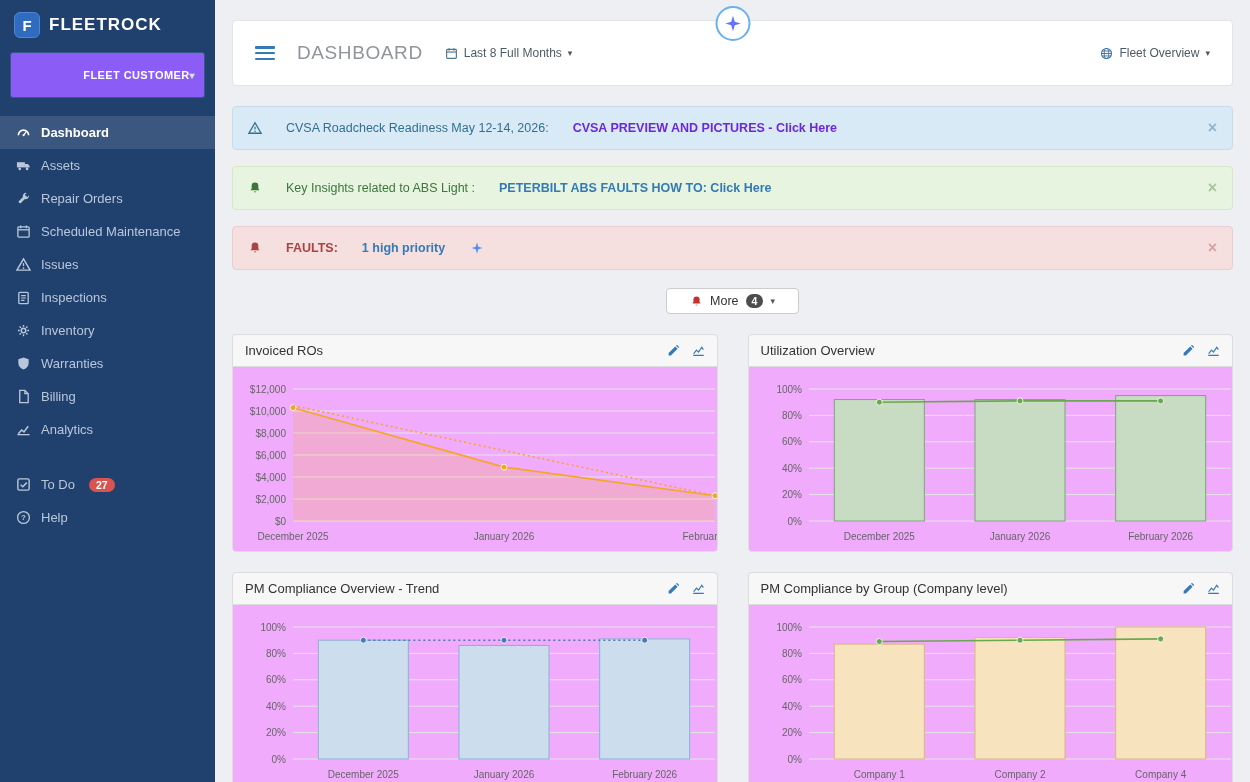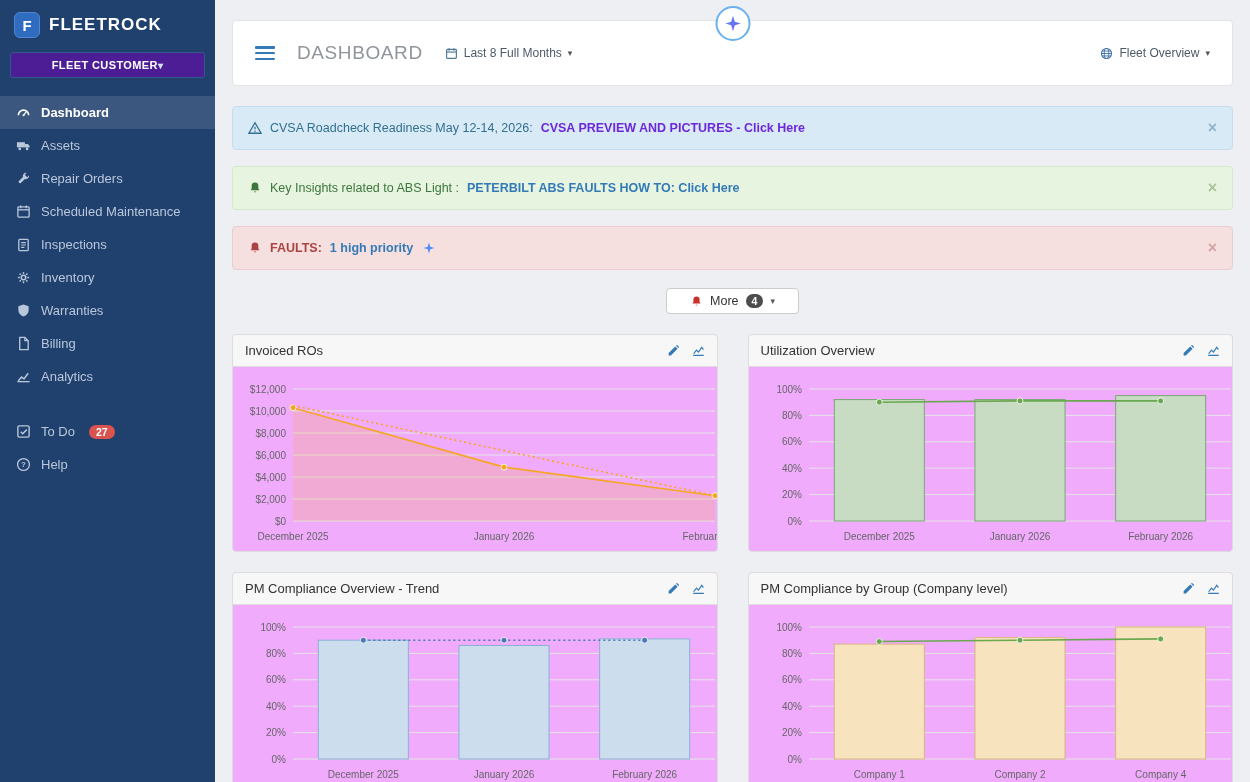--- a/index.html
+++ b/index.html
@@ -4,21 +4,21 @@
 <style>
   * { margin:0; padding:0; box-sizing:border-box; }
   html,body { width:1250px; height:782px; overflow:hidden; font-family:"Liberation Sans", sans-serif; background:#edeff2; }
   .app { display:flex; width:1250px; height:782px; }
 
   
   .sidebar { width:215px; flex:0 0 215px; background:#20406e; color:#b9c7da; height:100%; }
   .logo-row { display:flex; align-items:center; gap:9px; padding:12px 14px 10px; cursor:pointer; }
   .logo-mark { width:26px; height:26px; border-radius:6px; background:#2f6bbf; color:#fff; font-weight:bold; font-size:15px; display:flex; align-items:center; justify-content:center; border:1px solid #4d86d4; }
   .logo-text { color:#fff; font-size:17px; font-weight:bold; letter-spacing:1px; }
-  .customer-dd { display:flex; align-items:center; justify-content:center; width:calc(100% - 20px); margin:4px 10px 0; background:#4c1d95; border:1px solid #35588a; color:#fff; font-size:11px; font-weight:bold; letter-spacing:.4px; padding:6px 9px; border-radius:3px; cursor:pointer; font-family:inherit; }
+  .customer-dd { display:flex; align-items:center; justify-content:flex-end; width:calc(100% - 20px); margin:4px 10px 0; background:#8b5cf6; border:1px solid #35588a; color:#fff; font-size:11px; font-weight:bold; letter-spacing:.4px; padding:16px 9px; border-radius:3px; cursor:pointer; font-family:inherit; }
   .customer-dd .caret { font-size:10px; color:#d7e2ef; }
   .nav { margin-top:18px; list-style:none; }
   .nav li { display:flex; align-items:center; gap:10px; padding:9px 16px; font-size:13px; cursor:pointer; color:#b9c7da; }
   .nav li .icn { width:15px; height:15px; flex:0 0 15px; display:flex; align-items:center; }
   .nav li .icn svg { width:15px; height:15px; display:block; }
   .nav li.active { background:rgba(255,255,255,.12); color:#fff; font-weight:bold; }
   .nav.bottom { margin-top:22px; }
   .badge-red { background:#d9534f; color:#fff; border-radius:9px; padding:1px 7px; font-size:10.5px; font-weight:bold; margin-left:4px; }
 
   
@@ -31,21 +31,21 @@
   .hamb { width:20px; height:14px; display:flex; flex-direction:column; justify-content:space-between; cursor:pointer; background:none; border:none; }
   .hamb i { display:block; height:2.5px; background:#337ab7; border-radius:1px; }
   .page-title { color:#8f959b; font-size:19px; letter-spacing:.6px; }
   .selector { display:flex; align-items:center; gap:6px; font-size:12px; color:#4d5a66; cursor:pointer; }
   .selector svg { width:13px; height:13px; color:#4d7894; }
   .caret-sm { font-size:9px; color:#555; }
   .scope { margin-left:auto; }
   .scope svg { color:#3b6ea5; }
 
   
-  .alert { margin-top:16px; height:44px; display:flex; align-items:center; gap:8px; padding:0 15px; border-radius:4px; border:1px solid; font-size:12.5px; }
+  .alert { margin-top:16px; height:44px; display:flex; align-items:center; gap:24px; padding:0 15px; border-radius:4px; border:1px solid; font-size:12.5px; }
   .alert:first-of-type { margin-top:20px; }
   .alert svg.lead { width:14px; height:14px; flex:0 0 14px; }
   .alert a { font-weight:bold; text-decoration:none; cursor:pointer; }
   .alert .close { margin-left:auto; font-size:16px; font-weight:bold; background:none; border:none; cursor:pointer; line-height:1; }
   .a-info  { background:#d9eaf7; border-color:#c6ddef; color:#31708f; }
   .a-info a { color:#6d28d9; }
   .a-info .close { color:#93b3cb; }
   .a-success { background:#e7f4df; border-color:#d6e9c6; color:#3c763d; }
   .a-success a { color:#337ab7; }
   .a-success .close { color:#a9c39a; }
@@ -117,20 +117,30 @@
       </li>
       <li>
         <span class="icn">
             <svg viewBox="0 0 16 16">
               <rect x="2" y="3" width="12" height="11" rx="1" fill="none" stroke="currentColor" stroke-width="1.4"></rect>
               <path d="M2 6.2h12" stroke="currentColor" stroke-width="1.4"></path>
               <path d="M5 1.5v3M11 1.5v3" stroke="currentColor" stroke-width="1.4"></path>
             </svg>
           </span>
         <span>Scheduled Maintenance</span>
+      </li>
+      <li>
+        <span class="icn">
+            <svg viewBox="0 0 16 16">
+              <path d="M8 2l7 12H1z" fill="none" stroke="currentColor" stroke-width="1.5"></path>
+              <path d="M8 6.5v3.2" stroke="currentColor" stroke-width="1.4"></path>
+              <circle cx="8" cy="11.8" r=".9" fill="currentColor"></circle>
+            </svg>
+          </span>
+        <span>Issues</span>
       </li>
       <li>
         <span class="icn">
             <svg viewBox="0 0 16 16">
               <rect x="3" y="2.5" width="10" height="12" rx="1" fill="none" stroke="currentColor" stroke-width="1.4"></rect>
               <path d="M5.5 6h5M5.5 8.5h5M5.5 11h3.5" stroke="currentColor" stroke-width="1.2"></path>
             </svg>
           </span>
         <span>Inspections</span>
       </li>

